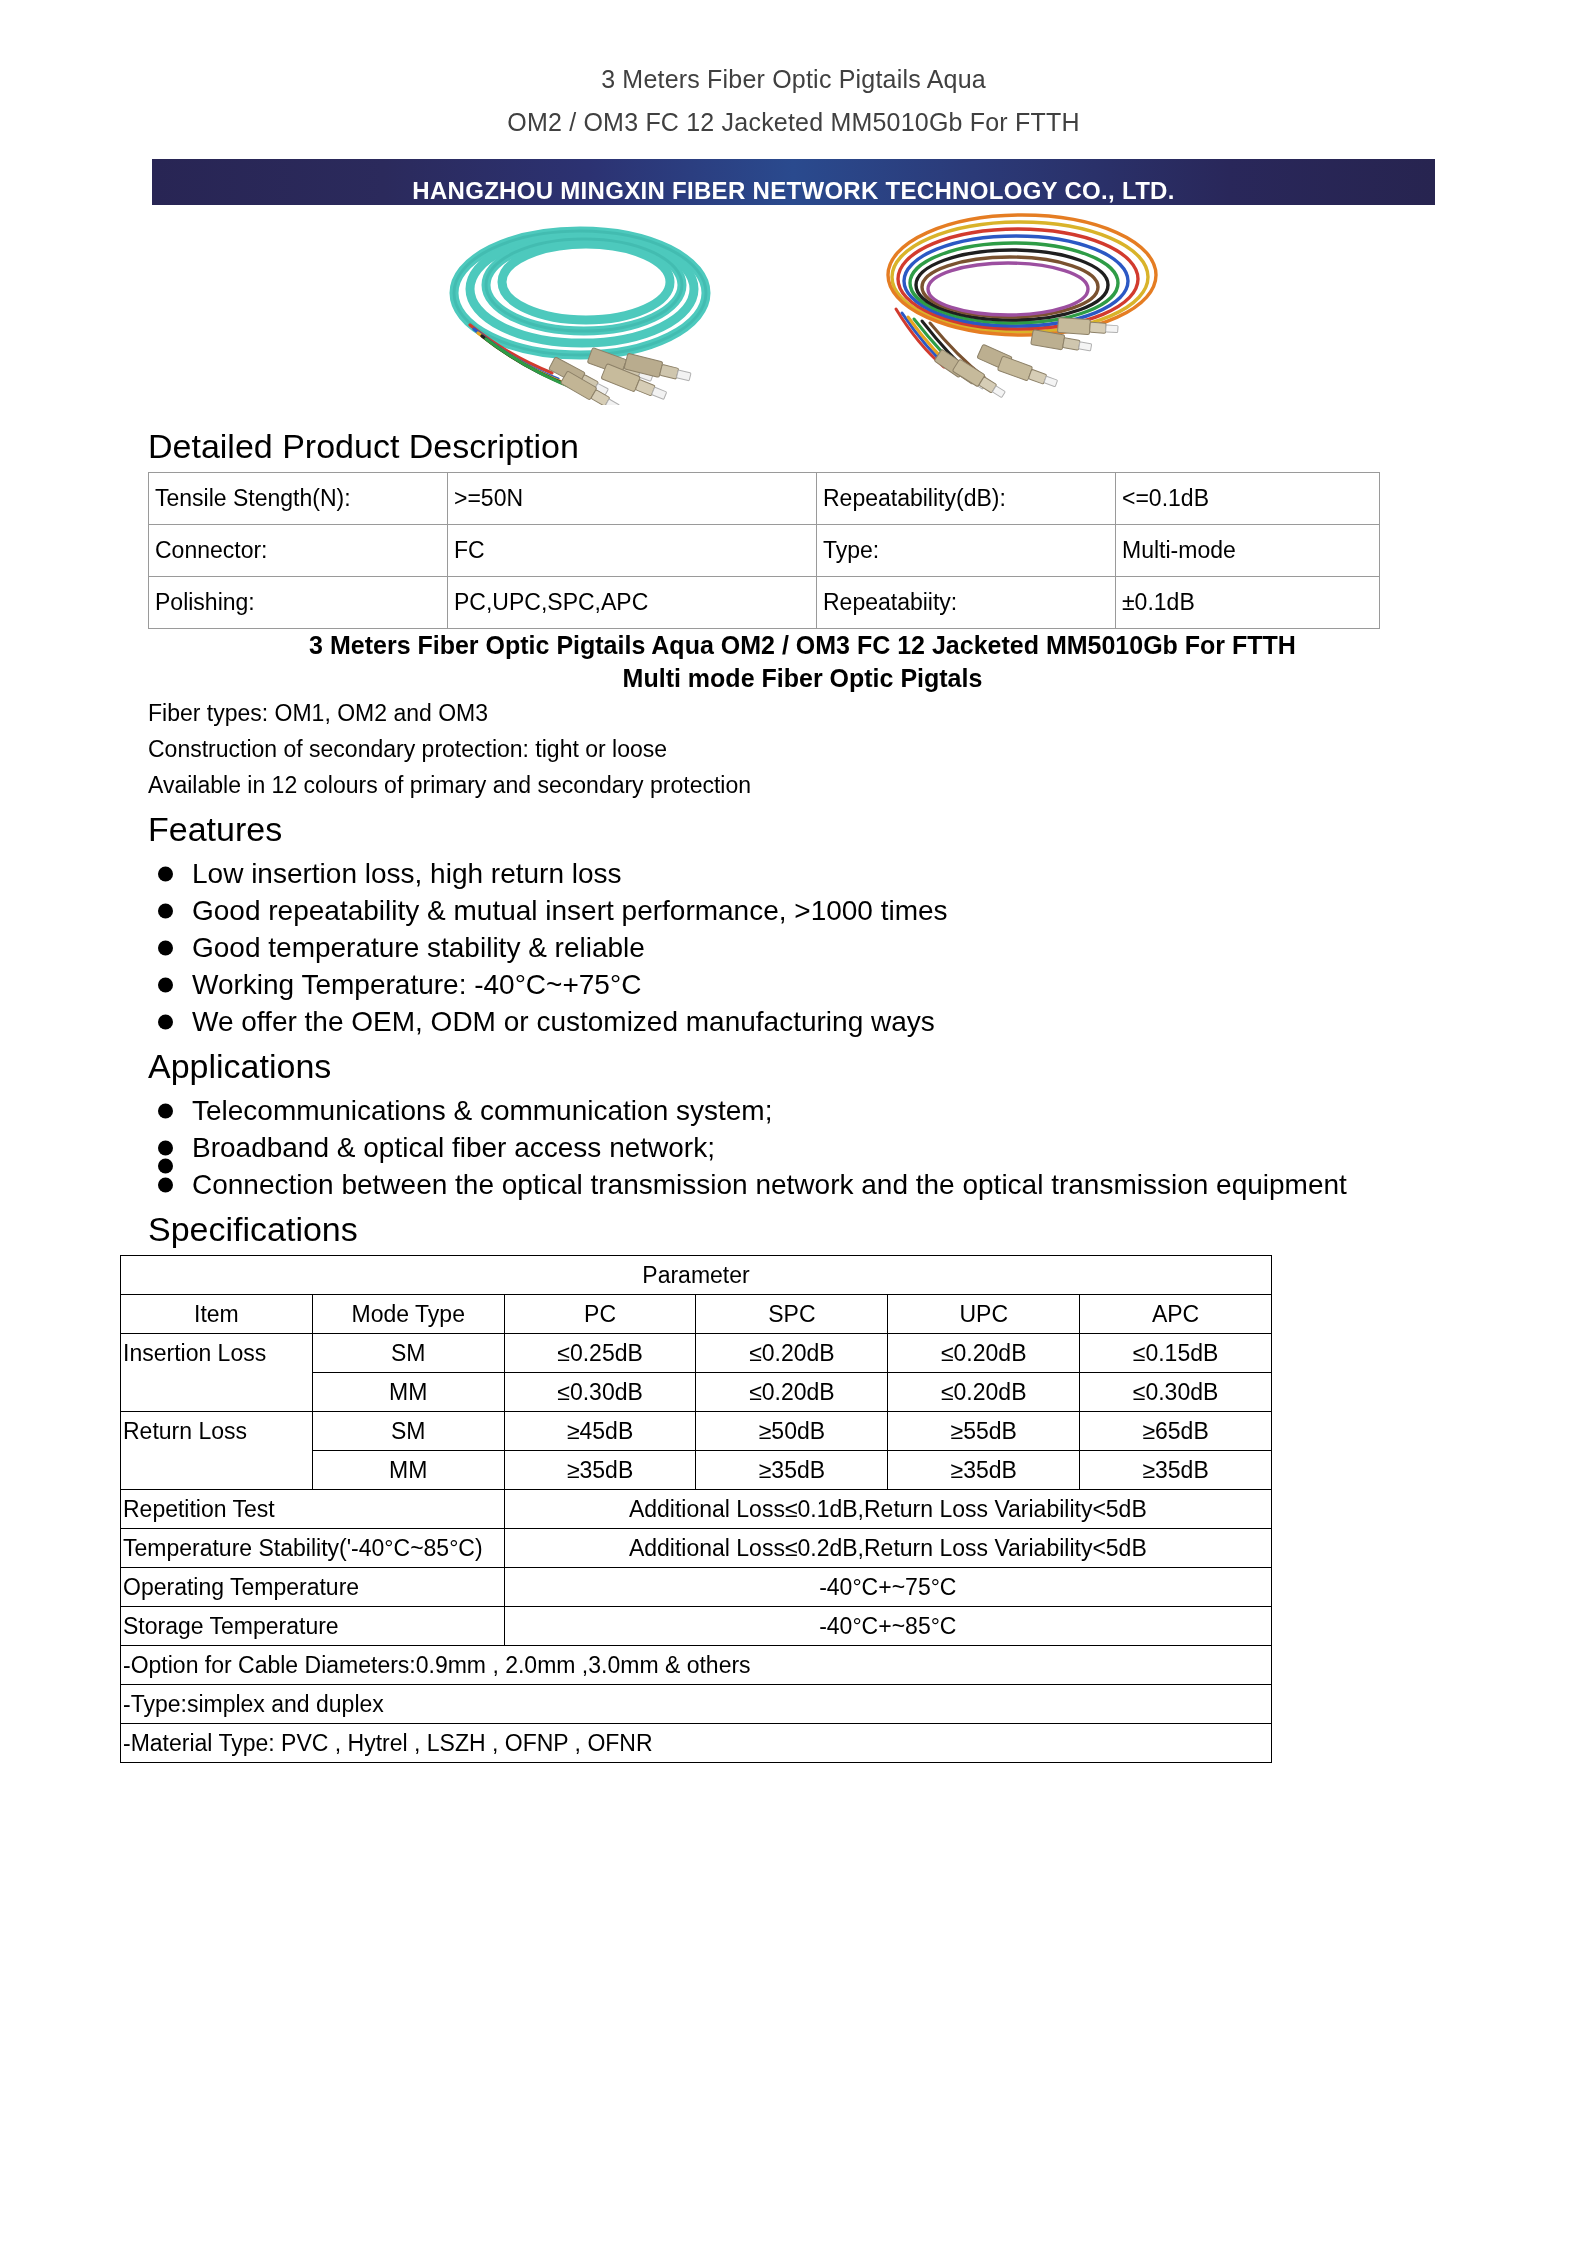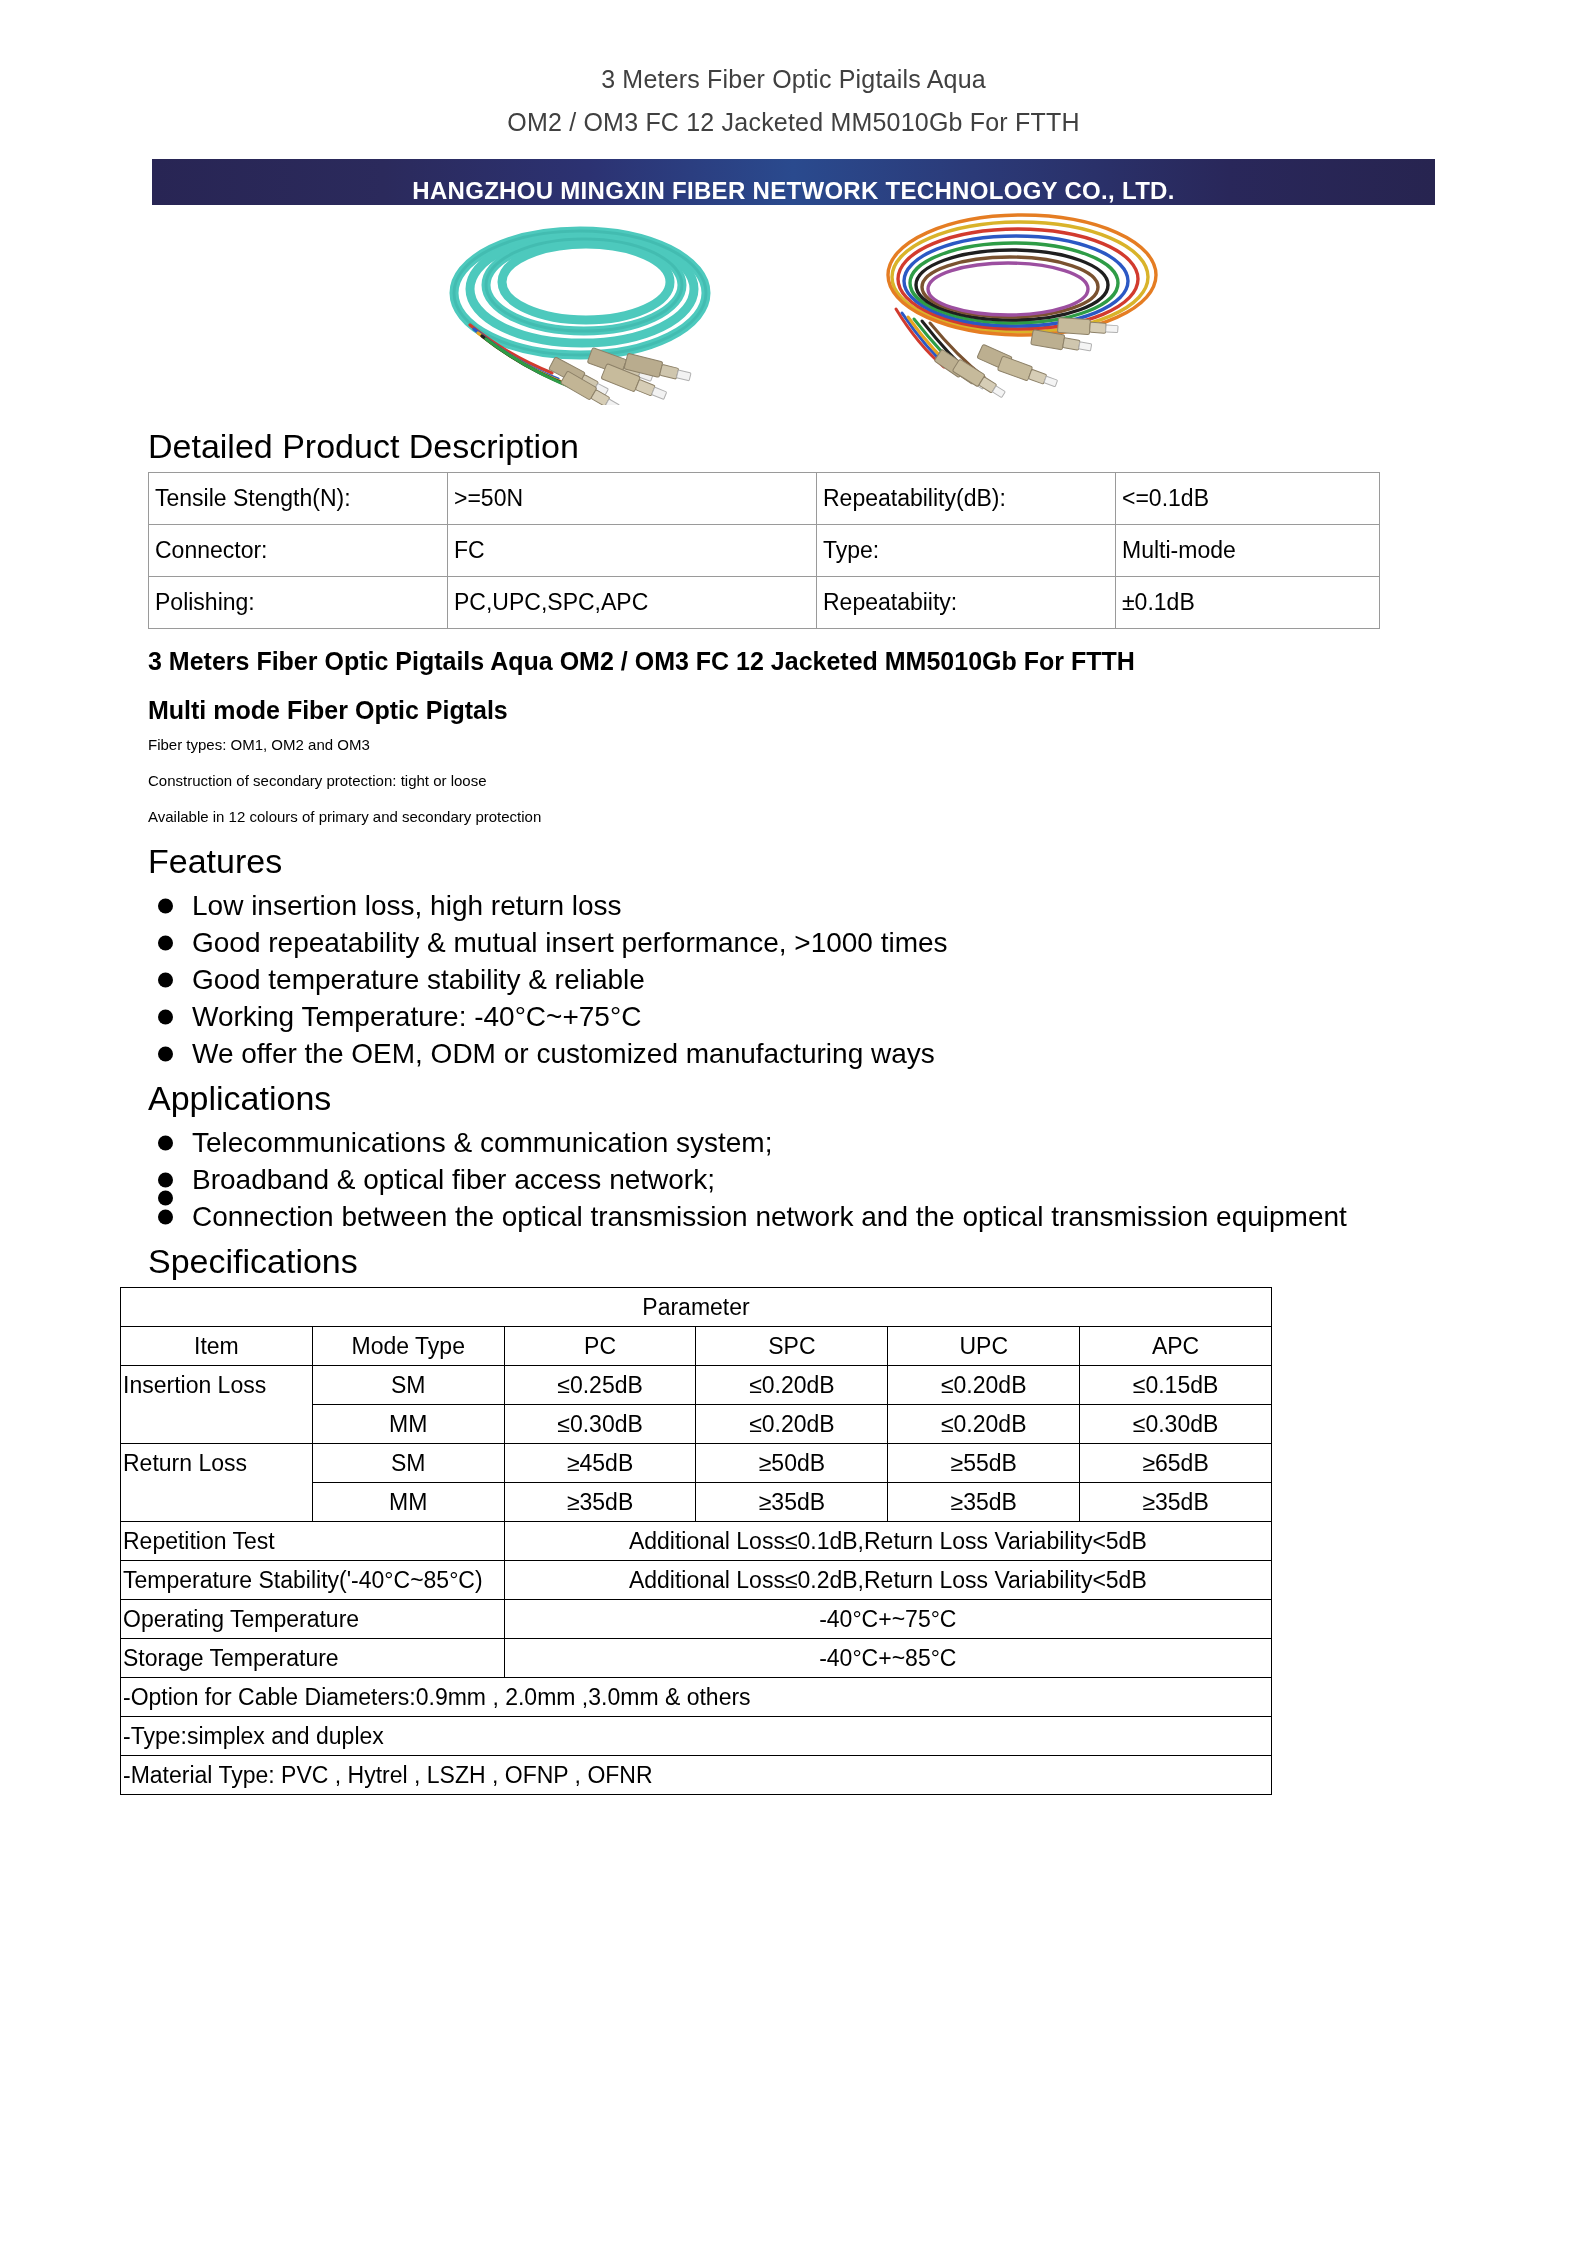--- a/index.html
+++ b/index.html
@@ -98,24 +98,24 @@
   .c1 { width: 290px; }
   .c2 { width: 360px; }
   .c3 { width: 290px; }
   .c4 { width: 255px; }
 
   
   .prod-bold {
     font-size: 25px;
     line-height: 33px;
     font-weight: bold;
-    margin-top: 16px;
+    text-align: center;
   }
   .prod-line {
-    font-size: 15px;
+    font-size: 23px;
     line-height: 36px;
   }
 
   
   ul.bullets {
     list-style: none;
     margin: 0;
     padding: 0;
   }
   ul.bullets li {

